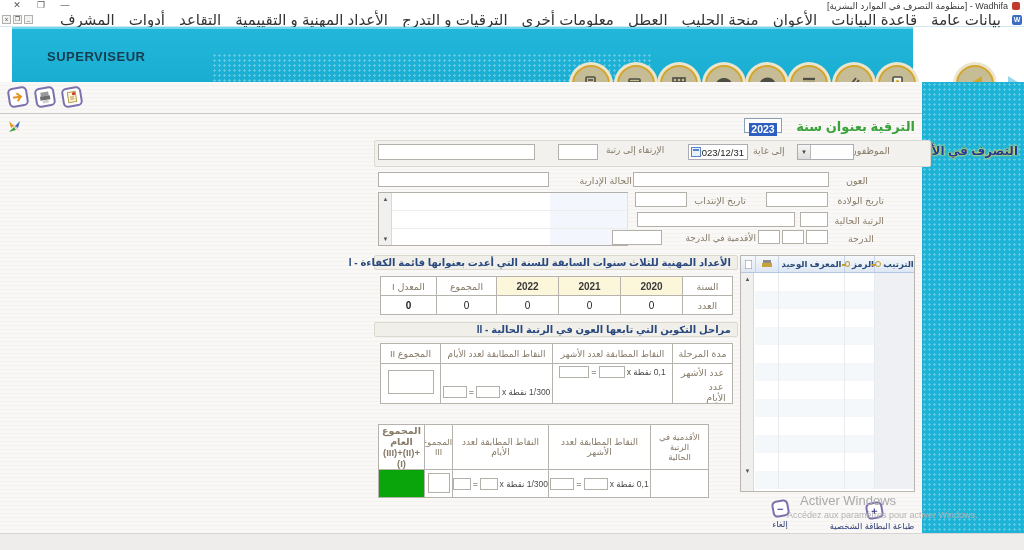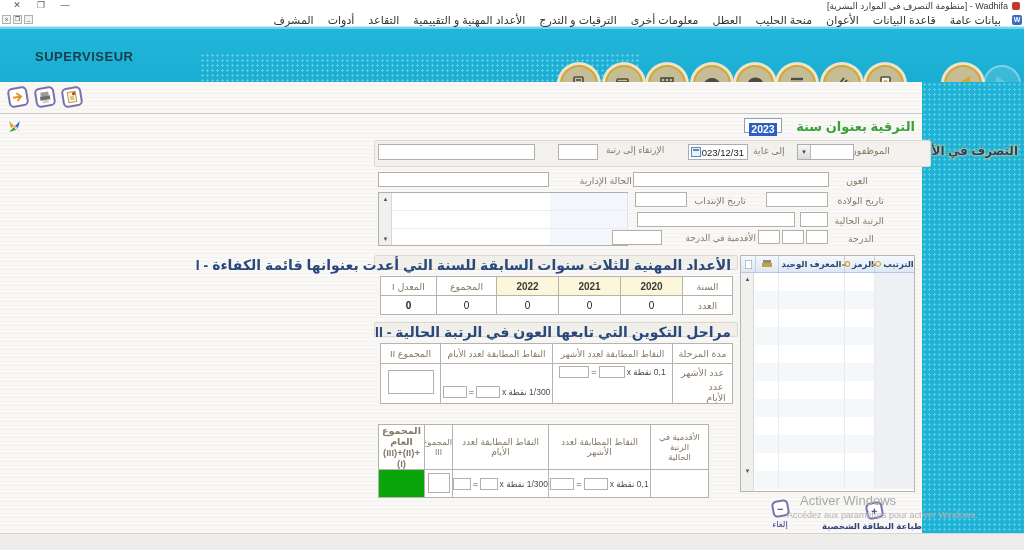--- a/index.html
+++ b/index.html
@@ -9,26 +9,26 @@
 
   
   #titlebar { position:absolute; left:0; top:0; width:1024px; height:13px; background:#fff; }
   #titlebar .title { position:absolute; right:16px; top:1px; font-size:9px; color:#3a3a3a; direction:rtl; white-space:nowrap; }
   #app-dot { position:absolute; right:4px; top:2px; width:8px; height:8px; background:#c23a2b; border-radius:2px; }
   .winctl { position:absolute; top:0; font-size:9px; color:#555; width:14px; text-align:center; cursor:default; }
 
   
   #menubar { position:absolute; left:0; top:13px; width:1024px; height:14px; background:#fff; border-bottom:1px solid #cfe9f2; }
   #menu-items { position:absolute; right:2px; top:0; height:14px; display:flex; direction:rtl; align-items:center; }
-  #menu-items .mi { font-size:11px; color:#333; padding:0 7px; white-space:nowrap; cursor:default; }
+  #menu-items .mi { font-size:15px; color:#333; padding:0 7px; white-space:nowrap; cursor:default; }
   #appicon-w { width:10px; height:10px; background:#3a6cc4; border-radius:2px; color:#fff; font-size:7px; font-weight:bold; text-align:center; line-height:10px; margin-left:4px; }
   .mdi-btn { position:absolute; top:2px; width:9px; height:9px; background:#f2f2f0; border:1px solid #b0b0ac; font-size:6px; line-height:7px; text-align:center; color:#444; }
 
   
-  #toolbar { position:absolute; left:0; top:27px; width:1024px; height:55px; background:linear-gradient(180deg,#22b7da,#1aadd2); border-top:2px solid #6fd6ec; }
+  #toolbar { position:absolute; left:12px; top:27px; width:901px; height:55px; background:linear-gradient(180deg,#22b7da,#1aadd2); border-top:2px solid #6fd6ec; }
   #toolbar .dots { position:absolute; left:200px; top:24px; width:440px; height:31px;
      background-image:radial-gradient(rgba(255,255,255,.30) 1px, transparent 1.4px); background-size:5px 5px; }
   #supervisor { position:absolute; left:35px; top:20px; font-size:13px; font-weight:bold; color:#173c4d; letter-spacing:.5px; }
   .cicon { position:absolute; top:36px; width:38px; height:38px; border-radius:50%; background:#c6bd96;
      border:2px solid #d2a62f; box-shadow:0 0 0 3px #ece5cd; display:flex; align-items:center; justify-content:center; cursor:pointer; }
   .cicon svg { stroke:#4d4d44; fill:none; stroke-width:1.6; }
   .navc { position:absolute; top:36px; width:38px; height:38px; border-radius:50%; display:flex; align-items:center; justify-content:center; }
   #nav-back { background:#c6bd96; border:2px solid #d2a62f; box-shadow:0 0 0 3px #ece5cd; cursor:pointer; }
   #nav-fwd { background:rgba(255,255,255,.14); border:2px solid rgba(255,255,255,.35); }
   .tri-l { width:0; height:0; border-top:8px solid transparent; border-bottom:8px solid transparent; border-right:13px solid #d2a62f; }
@@ -61,21 +61,21 @@
   #datebox .cal { position:absolute; left:2px; top:2px; width:10px; height:10px; border:1px solid #5b86c5; background:#eaf1fb; }
   #datebox .cal::before { content:""; position:absolute; left:1px; top:1px; width:6px; height:2px; background:#5b86c5; }
 
   #listbox { position:absolute; left:378px; top:110px; width:250px; height:54px; background:#fff; border:1px solid #b3b0aa; }
   #listbox .tint { position:absolute; left:171px; top:0; width:78px; height:52px; background:#f3f7fd; border-right:1px solid #e2e2e0; }
   #listbox .rline { position:absolute; left:13px; width:236px; height:1px; background:#ececea; }
   .vscroll { position:absolute; left:0; top:0; width:13px; background:#f0f0ee; border-right:1px solid #d8d8d4; }
   .varrow { position:absolute; left:0; width:13px; height:12px; font-size:6px; color:#555; text-align:center; line-height:12px; cursor:pointer; }
 
   .sec-hdr { position:absolute; width:364px; height:15px; background:#f1efe9; border:1px solid #dcd8cd; border-radius:2px;
-     color:#29497e; font-weight:bold; font-size:14px; direction:rtl; padding:1px 6px 0 0; white-space:nowrap; }
+     color:#29497e; font-weight:bold; font-size:10px; direction:rtl; padding:1px 6px 0 0; white-space:nowrap; }
   table.tbl { position:absolute; border-collapse:collapse; direction:rtl; background:#fff; table-layout:fixed; }
   .tbl td { border:1px solid #b6b3ac; font-size:9.5px; color:#877b68; text-align:center; padding:0; overflow:hidden; }
   .tbl .yr { background:#fcf7da; font-weight:bold; color:#3a3a3a; font-size:10px; }
   .tbl .val { color:#1a1a1a; font-size:10px; }
   .tbl .bold { font-weight:bold; }
   .formula { display:flex; align-items:center; justify-content:center; gap:2px; direction:ltr; }
   .fbox { width:26px; height:12px; border:1px solid #b3b0aa; background:#fff; display:inline-block; }
   .rate { direction:rtl; font-size:8.5px; color:#4a4a4a; white-space:nowrap; }
   .eqs { font-size:9px; color:#4a4a4a; }
   #grand-cell { background:#0aa50a; }
@@ -499,19 +499,19 @@
   </tbody>
     </table>
 
   <div class="sq-icon" style="left:772px; top:418px; width:17px; height:17px; transform:rotate(-10deg);">
       <span class="pm">−</span>
     </div>
   <div class="foot-lbl" style="left:763px; top:437px; width:34px;">إلغاء</div>
   <div class="sq-icon" style="left:866px; top:420px; width:17px; height:17px; transform:rotate(-10deg);">
       <span class="pm">+</span>
     </div>
-  <div class="foot-lbl" style="left:822px; top:439px; width:100px;font-weight:bold;">طباعة البطاقة الشخصية</div>
+  <div class="foot-lbl" style="left:822px; top:439px; width:100px;">طباعة البطاقة الشخصية</div>
 
   <div id="wm1">Activer Windows</div>
   <div id="wm2">Accédez aux paramètres pour activer Windows.</div>
 </div>
 
 <div id="statusbar"></div>
 
 </body></html>

